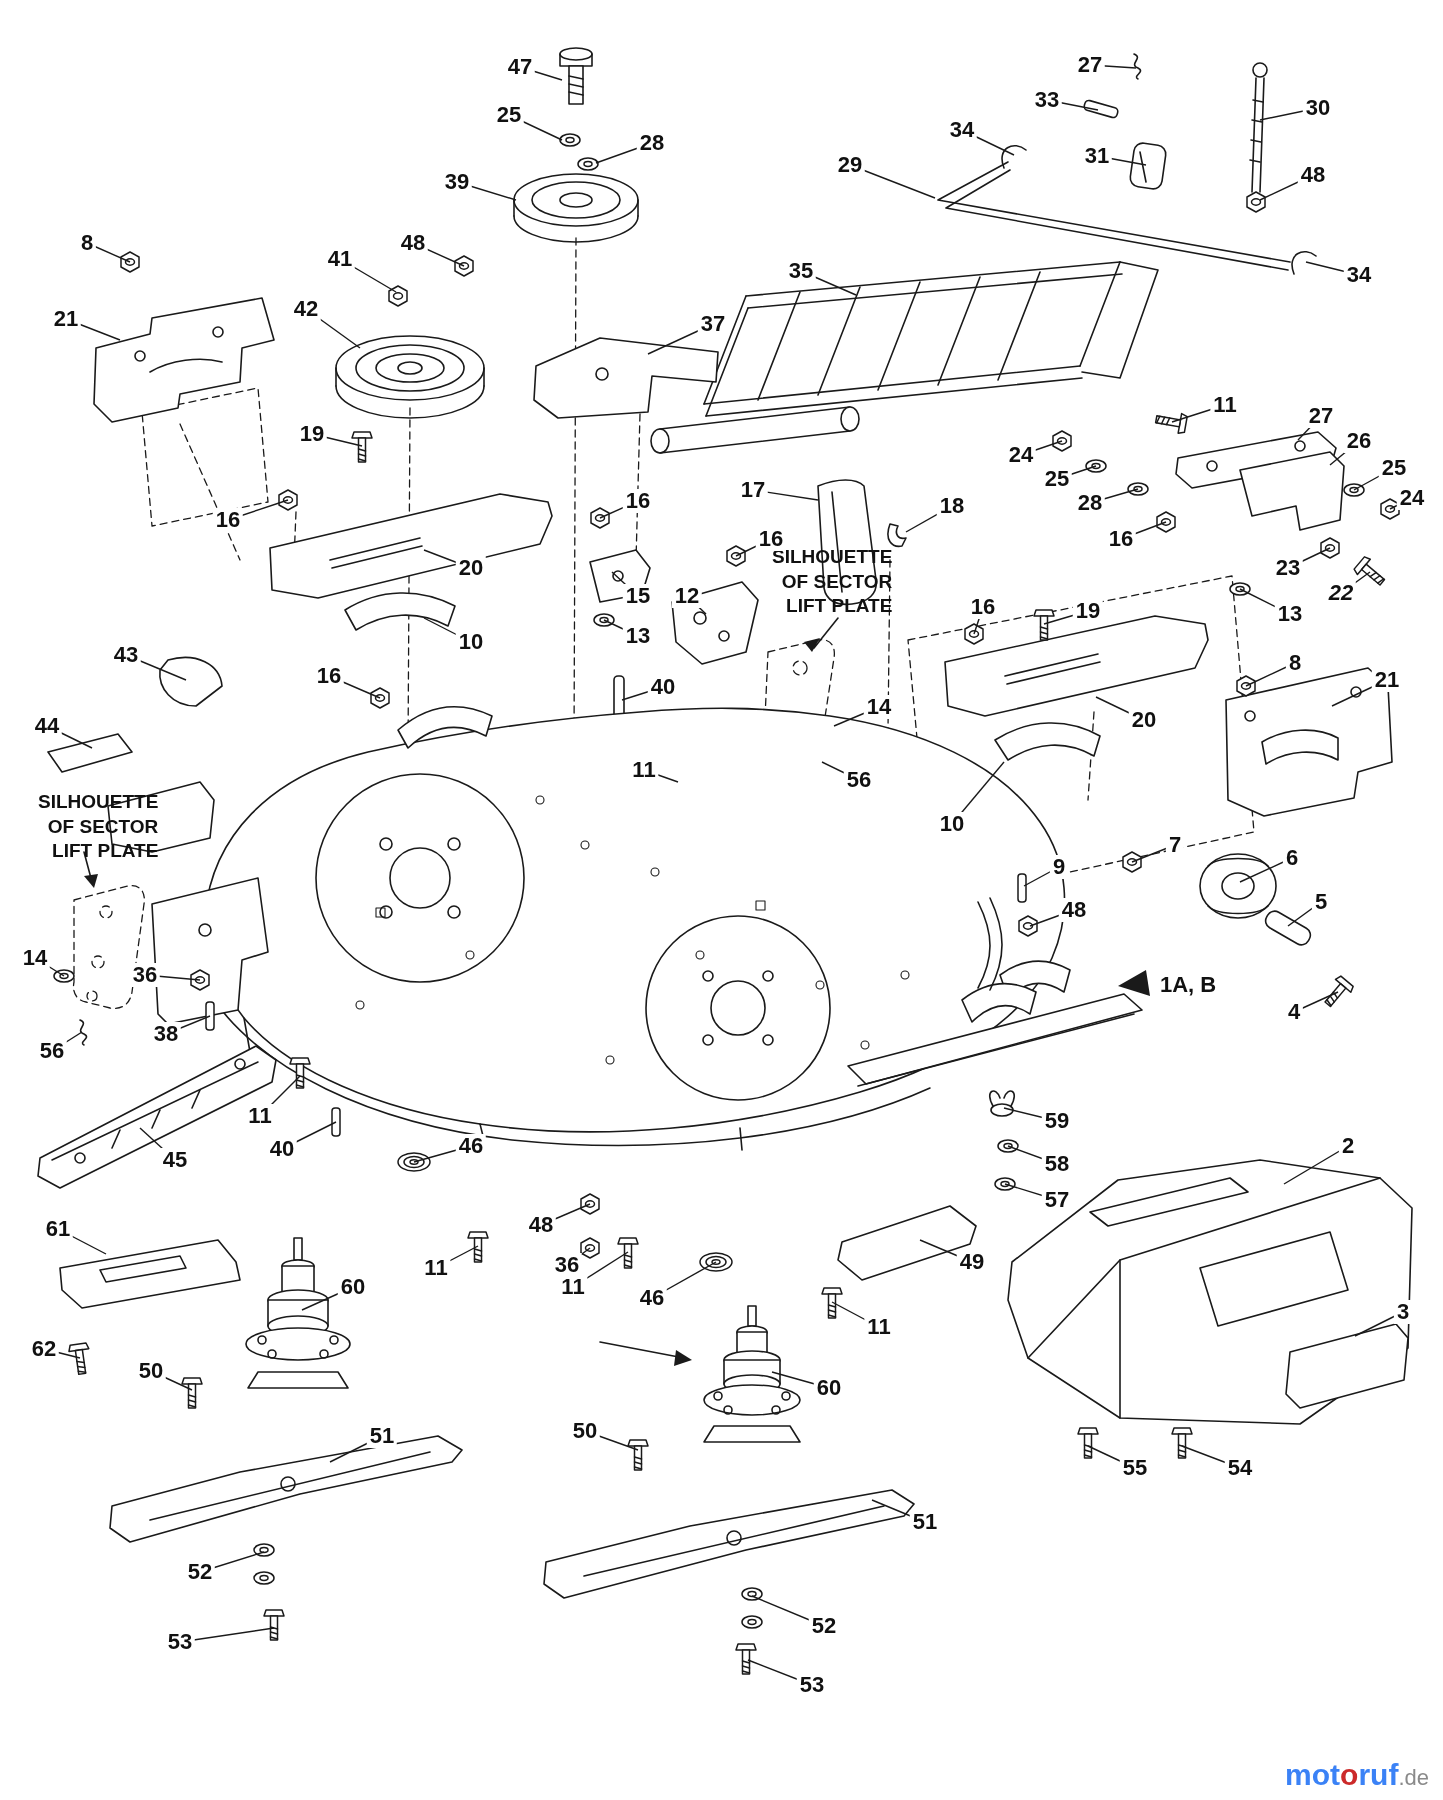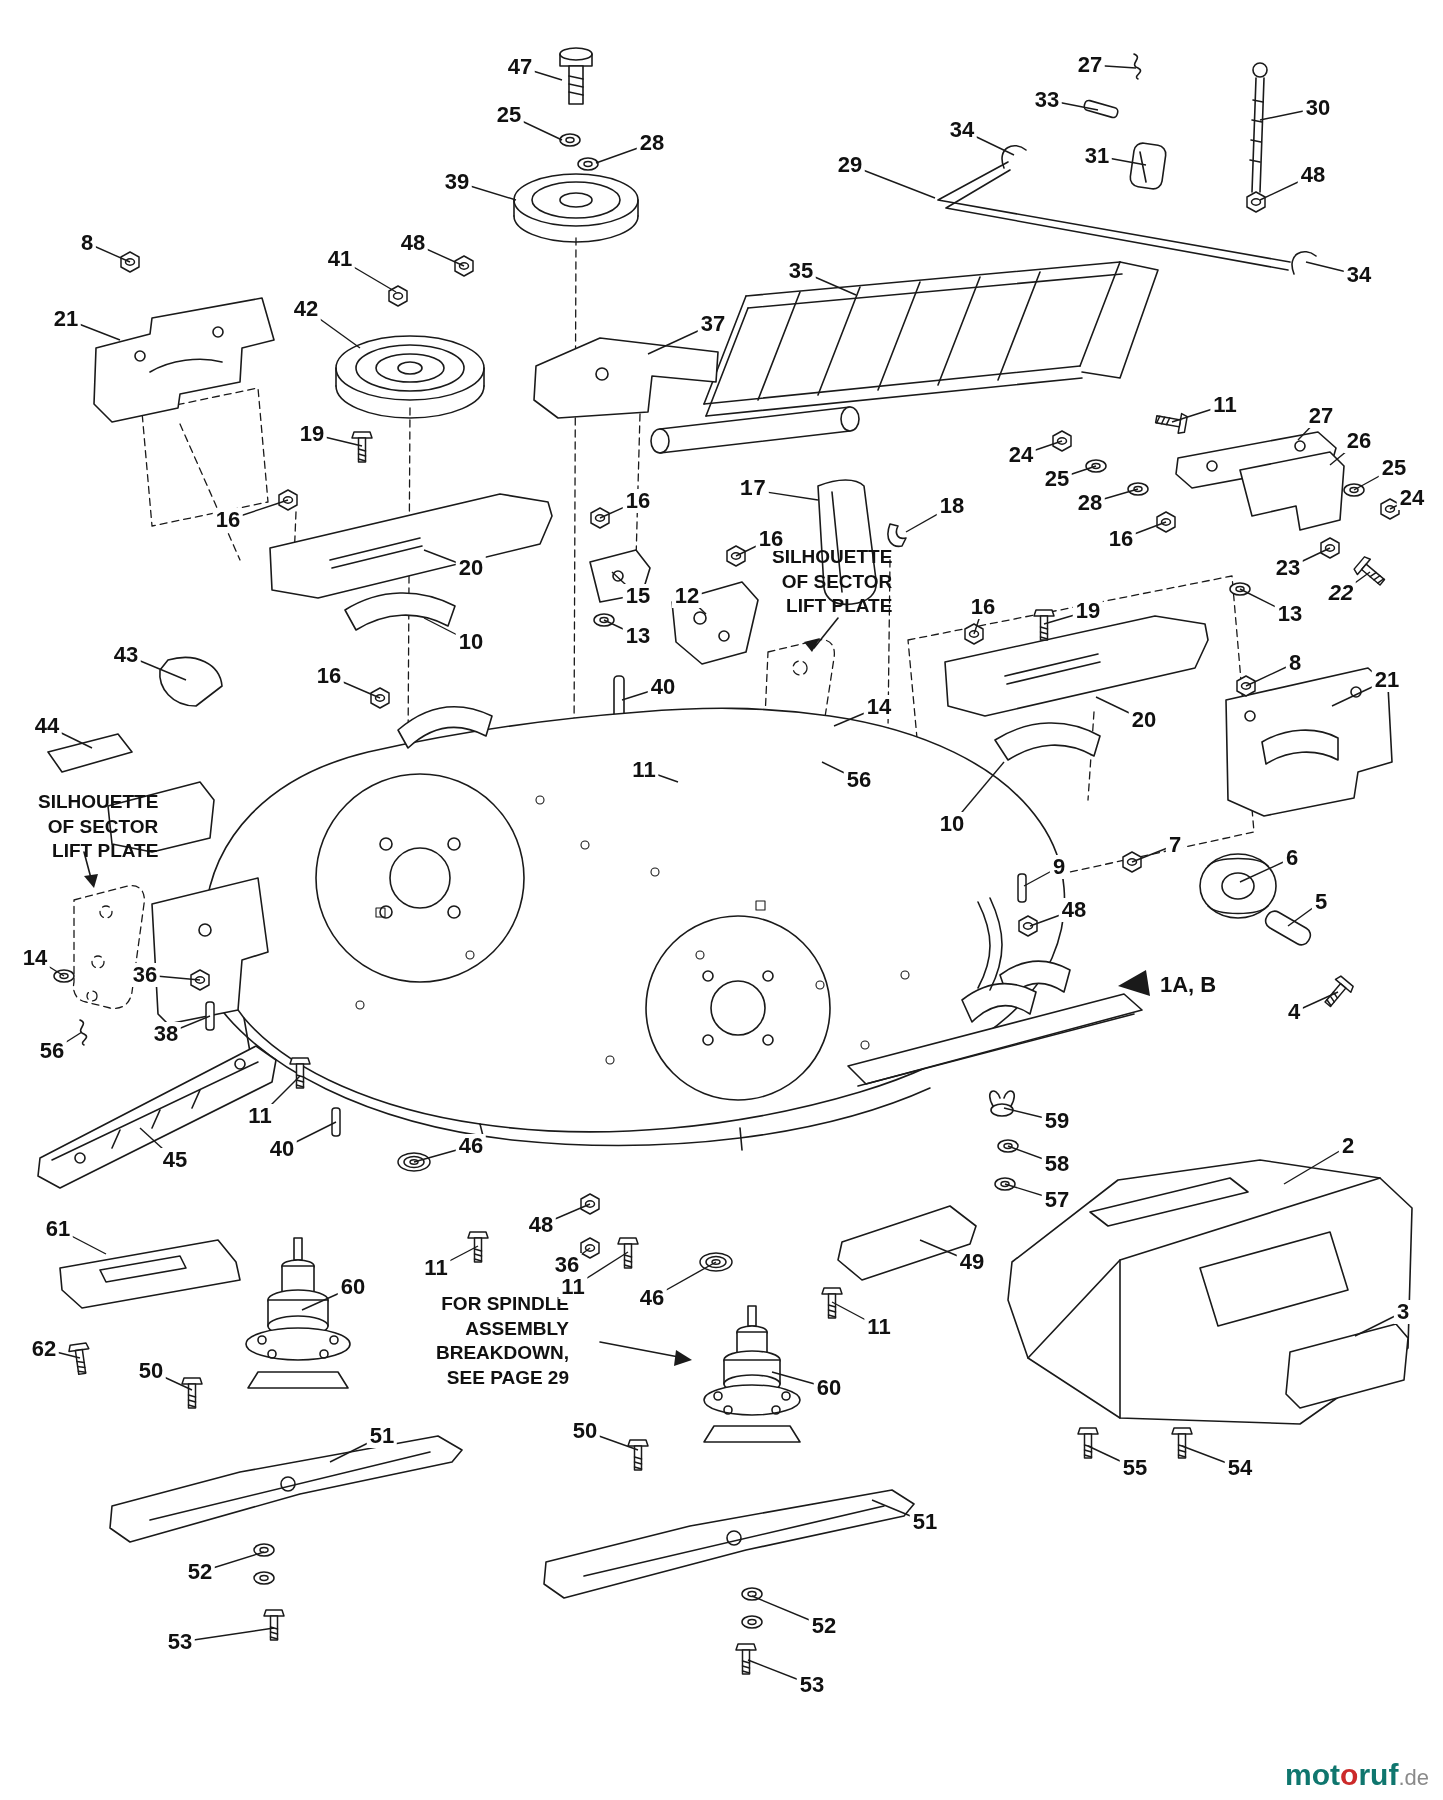--- a/index.html
+++ b/index.html
@@ -11,21 +11,21 @@
   .dash{stroke-dasharray:7 5;stroke-width:1.3;}
   .thin{stroke-width:1.1;}
   .leader{stroke:#1a1a1a;stroke-width:1.4;fill:none;}
   .blackfill{fill:#1a1a1a;stroke:none;}
   .labels-layer{position:absolute;left:0;top:0;width:100%;height:100%;pointer-events:none;border-radius:32px;}
   .part-label{position:absolute;transform:translate(-50%,-50%);font-weight:bold;font-size:22px;
               line-height:1;background:#fff;padding:1px 3px;white-space:nowrap;}
   .note{position:absolute;font-weight:bold;font-size:19px;line-height:1.3;white-space:nowrap;text-align:right;}
   .deck-ref{position:absolute;font-weight:bold;font-size:22px;white-space:nowrap;}
   .wm{position:absolute;right:14px;bottom:8px;font-size:30px;font-weight:bold;letter-spacing:0;}
-  .wm .a{color:#0f766e;}
+  .wm .a{color:#3b82f6;}
   .wm .b{color:#cc2a2a;}
   .wm .tld{color:#8a8a8a;font-size:22px;font-weight:normal;}
 </style>
 </head>
 <body>
 
 <div class="canvas">
 
   <svg class="art" width="1443" height="1800" viewBox="0 0 1443 1800" aria-hidden="true">
     <defs>
@@ -491,26 +491,20 @@
     <div>OF SECTOR</div>
     <div>LIFT PLATE</div>
   </div>
 
   <div class="note" style="left:38px;top:790px;">
     <div>SILHOUETTE</div>
     <div>OF SECTOR</div>
     <div>LIFT PLATE</div>
   </div>
 
-  <div class="note" style="left:436px;top:1292px;">
-    <div>FOR SPINDLE</div>
-    <div>ASSEMBLY</div>
-    <div>BREAKDOWN,</div>
-    <div>SEE PAGE 29</div>
-  </div>
 
   <div class="deck-ref" style="left:1160px;top:972px;">1A, B</div>
 
   <div class="labels-layer">
       <div class="part-label" style="left: 520px; top: 67px;">47</div>
       <div class="part-label" style="left: 509px; top: 115px;">25</div>
       <div class="part-label" style="left: 652px; top: 143px;">28</div>
       <div class="part-label" style="left: 457px; top: 182px;">39</div>
       <div class="part-label" style="left: 1090px; top: 65px;">27</div>
       <div class="part-label" style="left: 1047px; top: 100px;">33</div>
@@ -531,21 +525,21 @@
       <div class="part-label" style="left: 1225px; top: 405px;">11</div>
       <div class="part-label" style="left: 1321px; top: 416px;">27</div>
       <div class="part-label" style="left: 1359px; top: 441px;">26</div>
       <div class="part-label" style="left: 1021px; top: 455px;">24</div>
       <div class="part-label" style="left: 1057px; top: 479px;">25</div>
       <div class="part-label" style="left: 1394px; top: 468px;">25</div>
       <div class="part-label" style="left: 1412px; top: 498px;">24</div>
       <div class="part-label" style="left: 1090px; top: 503px;">28</div>
       <div class="part-label" style="left: 228px; top: 520px;">16</div>
       <div class="part-label" style="left: 638px; top: 501px;">16</div>
-      <div class="part-label" style="left: 753px; top: 490px; font-family: Liberation Mono, monospace;">17</div>
+      <div class="part-label" style="left: 753px; top: 490px;">17</div>
       <div class="part-label" style="left: 952px; top: 506px;">18</div>
       <div class="part-label" style="left: 1121px; top: 539px;">16</div>
       <div class="part-label" style="left: 1288px; top: 568px;">23</div>
       <div class="part-label" style="left: 1341px; top: 593px; font-style: italic;">22</div>
       <div class="part-label" style="left: 471px; top: 568px;">20</div>
       <div class="part-label" style="left: 638px; top: 596px;">15</div>
       <div class="part-label" style="left: 687px; top: 596px;">12</div>
       <div class="part-label" style="left: 771px; top: 539px;">16</div>
       <div class="part-label" style="left: 1290px; top: 614px;">13</div>
       <div class="part-label" style="left: 638px; top: 636px;">13</div>

